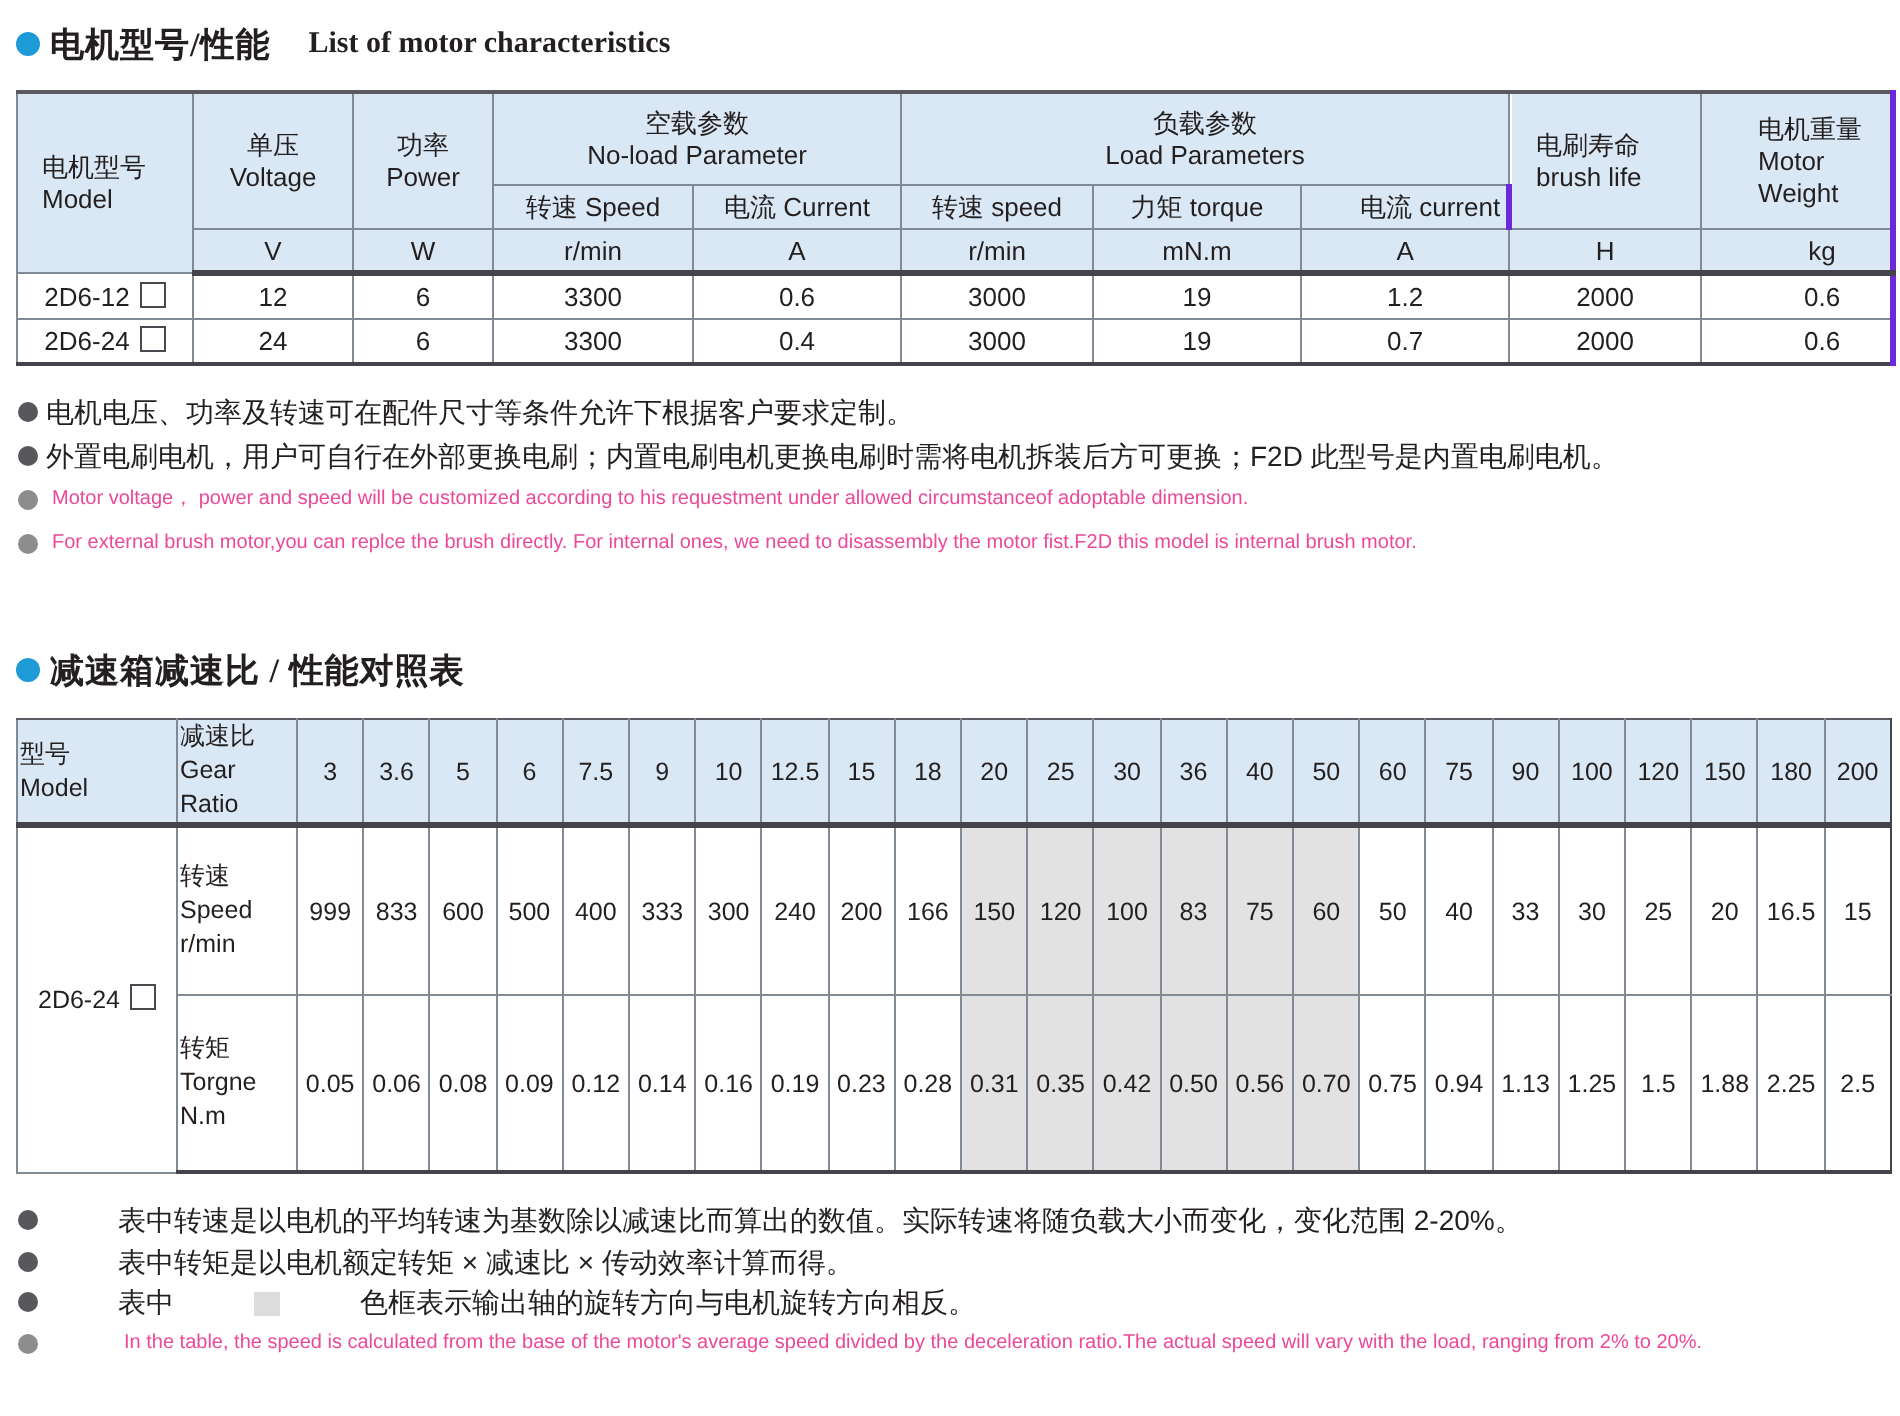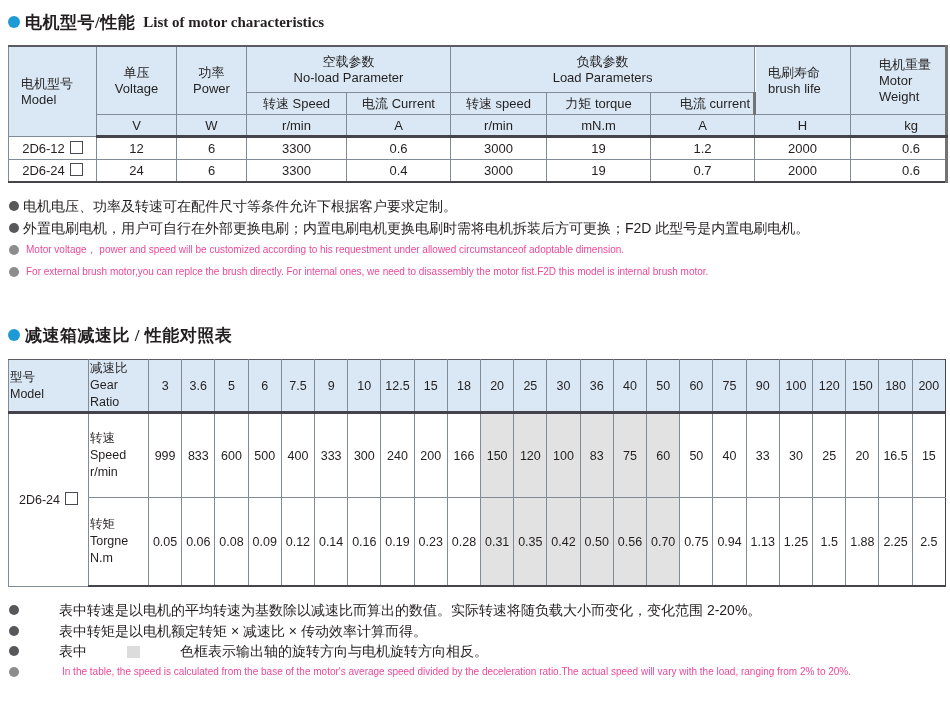--- a/index.html
+++ b/index.html
@@ -7,39 +7,39 @@
     width:950px;height:708px;overflow:hidden;background:#ffffff;
     font-family:"Liberation Sans","DejaVu Sans",sans-serif;
     color:#231f20;
   }
   .page{padding:10px 4px 0 8px;}
 
   
   .sec-title{display:flex;align-items:center;gap:5px;height:24px;font-family:Liberation Serif, serif;}
   .sec-title .dot{width:12px;height:12px;border-radius:50%;background:#1e9bd7;flex:0 0 auto;}
   .sec-title .zh{font-size:17px;font-weight:bold;letter-spacing:0.5px;}
-  .sec-title .en{font-size:15px;font-weight:bold;margin-left:3px;}
+  .sec-title .en{font-size:15px;font-weight:bold;margin-left:14px;}
 
   
   table{border-collapse:collapse;table-layout:fixed;width:938px;}
   td{border:1px solid #808b96;font-size:13px;text-align:center;vertical-align:middle;
      padding:0 2px;overflow:hidden;}
   .hd{background:#d9e8f4;}
   .small{font-size:12.5px;}
 
   
   #motor-table{margin-top:11px;}
   #motor-table tr.r1 td{height:45px;}
   #motor-table tr.r2 td{height:21px;}
   #motor-table tr.runits td{height:20px;border-bottom:3px solid #45444c;}
   #motor-table tr.rdata td{height:21px;}
   #motor-table td:first-child{border-left:1px solid #808b96;}
   #motor-table tr.r1 td{border-top:2px solid #5a5a60;}
   #motor-table tr:last-child td{border-bottom:2px solid #45444c;}
-  #motor-table td:last-child{border-right:3px solid #737373;padding-left:28px;}
+  #motor-table td:last-child{border-right:3px solid #6d28d9;padding-left:28px;}
   .lal{text-align:left;padding-left:12px;}
   .two-line div{line-height:16px;}
   .model-cell{white-space:nowrap;}
   .sq{display:inline-block;width:11px;height:11px;border:1.5px solid #4a4a50;
       margin-left:5px;vertical-align:-1px;background:#fff;}
 
   
   .notes{margin-top:12px;}
   .note{display:flex;align-items:flex-start;line-height:22px;}
   .note .bullet{width:10px;height:10px;border-radius:50%;background:#8d8d8d;

